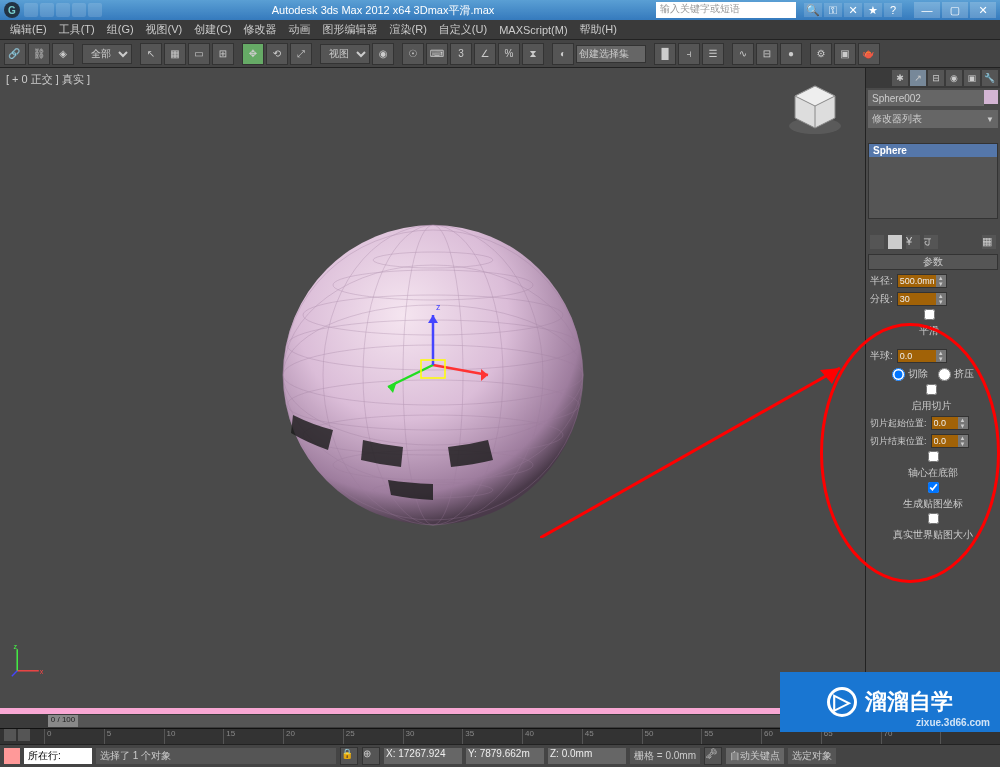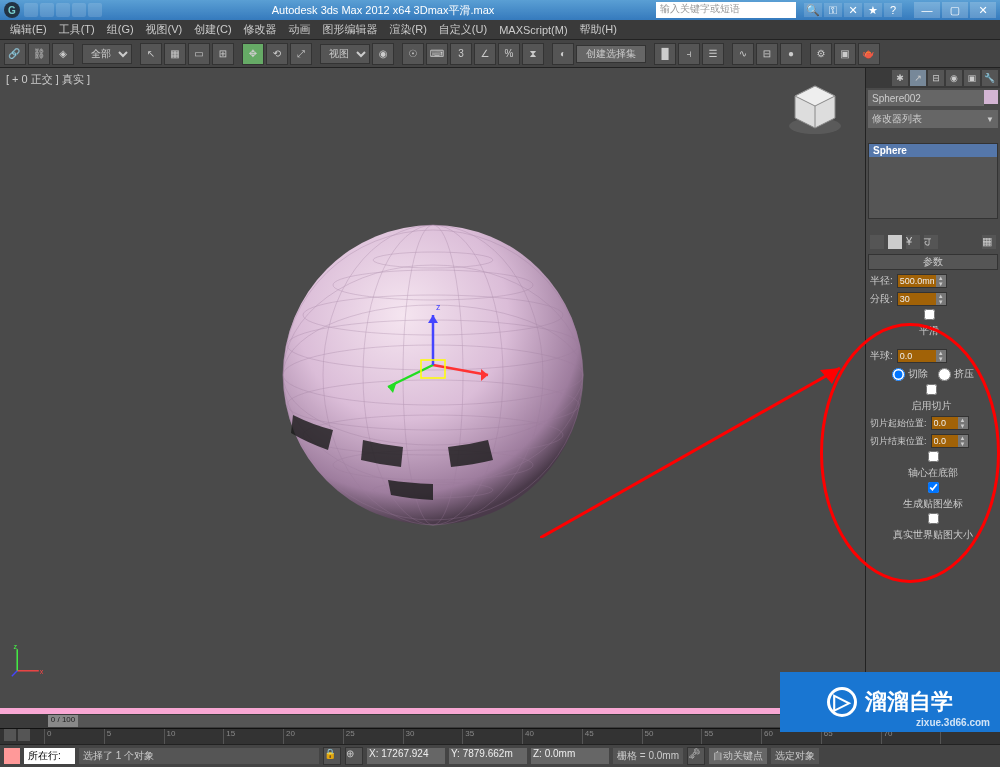--- a/index.html
+++ b/index.html
@@ -20,21 +20,21 @@
 
 .menubar { height:20px; background:#3a3a3a; display:flex; align-items:center; padding:0 4px; border-bottom:1px solid #222; }
 .menubar span { padding:0 6px; cursor:pointer; }
 
 
 .toolbar { height:28px; background:#444; display:flex; align-items:center; padding:0 4px; gap:2px; border-bottom:1px solid #222; }
 .toolbar .tb-btn { width:22px; height:22px; background:#555; border:1px solid #333; display:flex; align-items:center; justify-content:center; font-size:10px; }
 .toolbar .tb-btn.on { background:#6a6; }
 .toolbar .tb-sep { width:4px; }
 .toolbar .tb-select { background:#555; border:1px solid #333; height:20px; padding:0 4px; font-size:10px; color:#ccc; }
-.toolbar .tb-input { background:#666; border:1px solid #333; height:18px; width:70px; color:#ccc; font-size:10px; padding:0 2px;text-align:center; }
+.toolbar .tb-input { background:#666; border:1px solid #333; height:18px; width:70px; color:#ccc; font-size:10px; padding:0 2px; }
 
 
 .main { position:relative; height:640px; display:flex; }
 .viewport { flex:1; background:#4a4a4a; position:relative; }
 .viewport-label { position:absolute; top:4px; left:6px; color:#ccc; font-size:11px; }
 .viewcube { position:absolute; top:10px; right:20px; width:60px; height:60px; }
 .sphere-canvas { position:absolute; left:50%; top:48%; transform:translate(-50%,-50%); }
 .axis-tripod { position:absolute; left:10px; bottom:30px; }
 .arrow-overlay { position:absolute; pointer-events:none; }
 
@@ -386,21 +386,21 @@
       <span>55</span>
       <span>60</span>
       <span>65</span>
       <span>70</span>
       <span></span>
   </div>
 </div>
 
 <div class="status">
   <div style="width:16px;height:16px;background:#f99"></div>
-  <div class="sb-sel" style="width:51px">所在行:</div>
+  <div class="sb-sel" style="width:68px">所在行:</div>
   <div class="sb-cell" style="flex:0 0 240px">选择了 1 个对象</div>
   <div class="sb-btn">🔒</div>
   <div class="sb-btn">⊕</div>
   <div class="sb-xyz">X: 17267.924</div>
   <div class="sb-xyz">Y: 7879.662m</div>
   <div class="sb-xyz">Z: 0.0mm</div>
   <div class="sb-cell">栅格 = 0.0mm</div>
   <div class="sb-btn">🗝</div>
   <div class="sb-cell" style="background:#666">自动关键点</div>
   <div class="sb-cell">选定对象</div>

